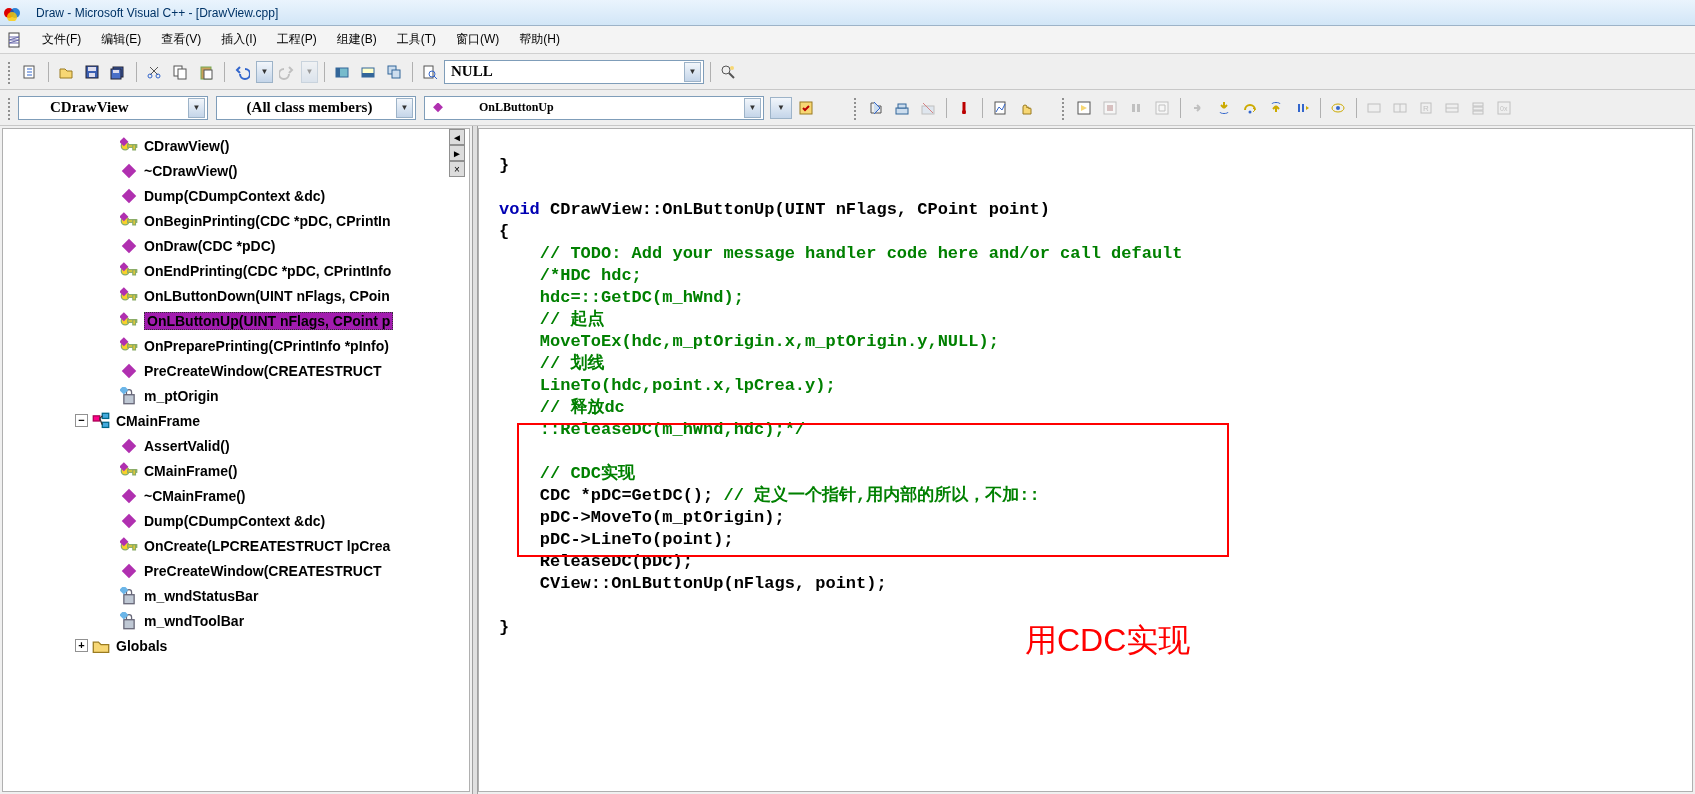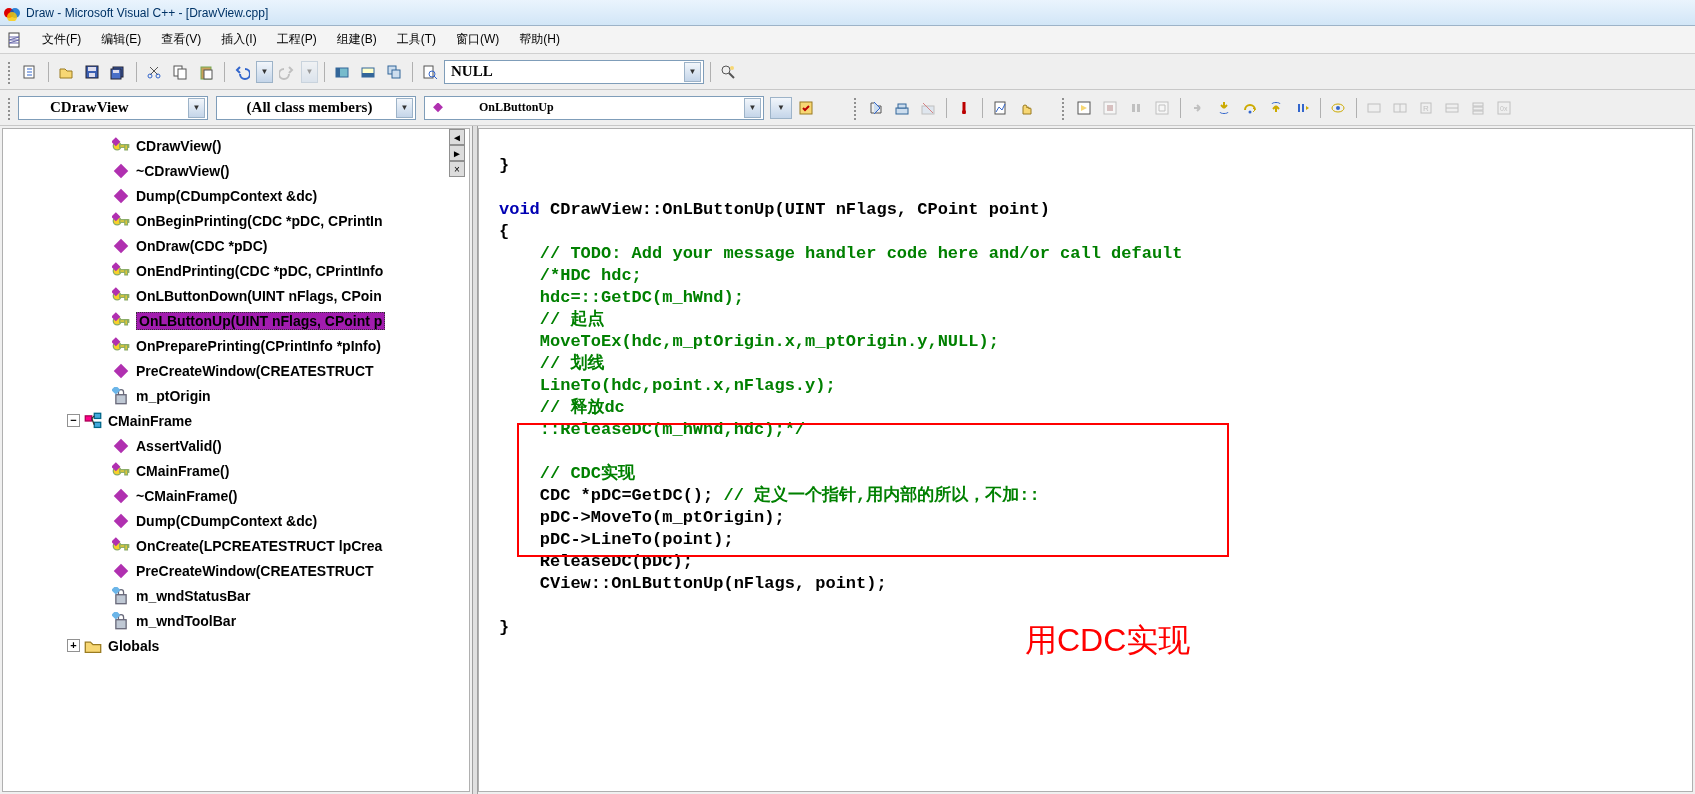--- a/index.html
+++ b/index.html
@@ -12,20 +12,21 @@
     overflow: hidden;
   }
   .titlebar {
     height: 26px;
     background: linear-gradient(to bottom, #eaf4fd, #d2e6f7);
     border-bottom: 1px solid #9db3c8;
     display: flex;
     align-items: center;
     padding: 0 4px;
     color: #003366;
+    gap: 10px;
   }
   .titlebar .app-icon { width: 16px; height: 16px; margin-right: 6px; display:inline-block; }
   .app-icon svg { width:16px; height:16px; }
   .menubar {
     height: 28px;
     background: #f4f4f4;
     display: flex;
     align-items: center;
     padding: 0 6px;
     gap: 0;
@@ -89,21 +90,21 @@
     flex-direction: column;
   }
   .tree {
     flex:1;
     overflow: hidden;
     padding-top:4px;
   }
   .tree-row {
     display:flex; align-items:center;
     height: 25px;
-    padding-left: 8px;
+    padding-left: 16px;
     font-family: Verdana, Tahoma, sans-serif;
     font-size: 14px;
     font-weight: bold;
     white-space: nowrap;
   }
   .tree-row .exp {
     width:13px; height:13px; border:1px solid #919191;
     display:flex; align-items:center; justify-content:center;
     font-size:11px; line-height:1; margin-right:4px; background:white;
     cursor:pointer;
@@ -730,21 +731,21 @@
 <span class="c-txt">}</span>
 
 <span class="c-kw">void</span><span class="c-txt"> CDrawView::OnLButtonUp(UINT nFlags, CPoint point)</span>
 <span class="c-txt">{</span>
 <span class="c-cm">    // TODO: Add your message handler code here and/or call default</span>
 <span class="c-cm">    /*HDC hdc;</span>
 <span class="c-cm">    hdc=::GetDC(m_hWnd);</span>
 <span class="c-cm">    // 起点</span>
 <span class="c-cm">    MoveToEx(hdc,m_ptOrigin.x,m_ptOrigin.y,NULL);</span>
 <span class="c-cm">    // 划线</span>
-<span class="c-cm">    LineTo(hdc,point.x,nFlags.y);</span>
+<span class="c-cm">    LineTo(hdc,point.x,lpCrea.y);</span>
 <span class="c-cm">    // 释放dc</span>
 <span class="c-cm">    ::ReleaseDC(m_hWnd,hdc);*/</span>
 
 <span class="c-cm">    // CDC实现</span>
 <span class="c-txt">    CDC *pDC=GetDC(); </span><span class="c-cm">// 定义一个指针,用内部的所以，不加::</span>
 <span class="c-txt">    pDC-&gt;MoveTo(m_ptOrigin);</span>
 <span class="c-txt">    pDC-&gt;LineTo(point);</span>
 <span class="c-txt">    ReleaseDC(pDC);</span>
 <span class="c-txt">    CView::OnLButtonUp(nFlags, point);</span>
 

